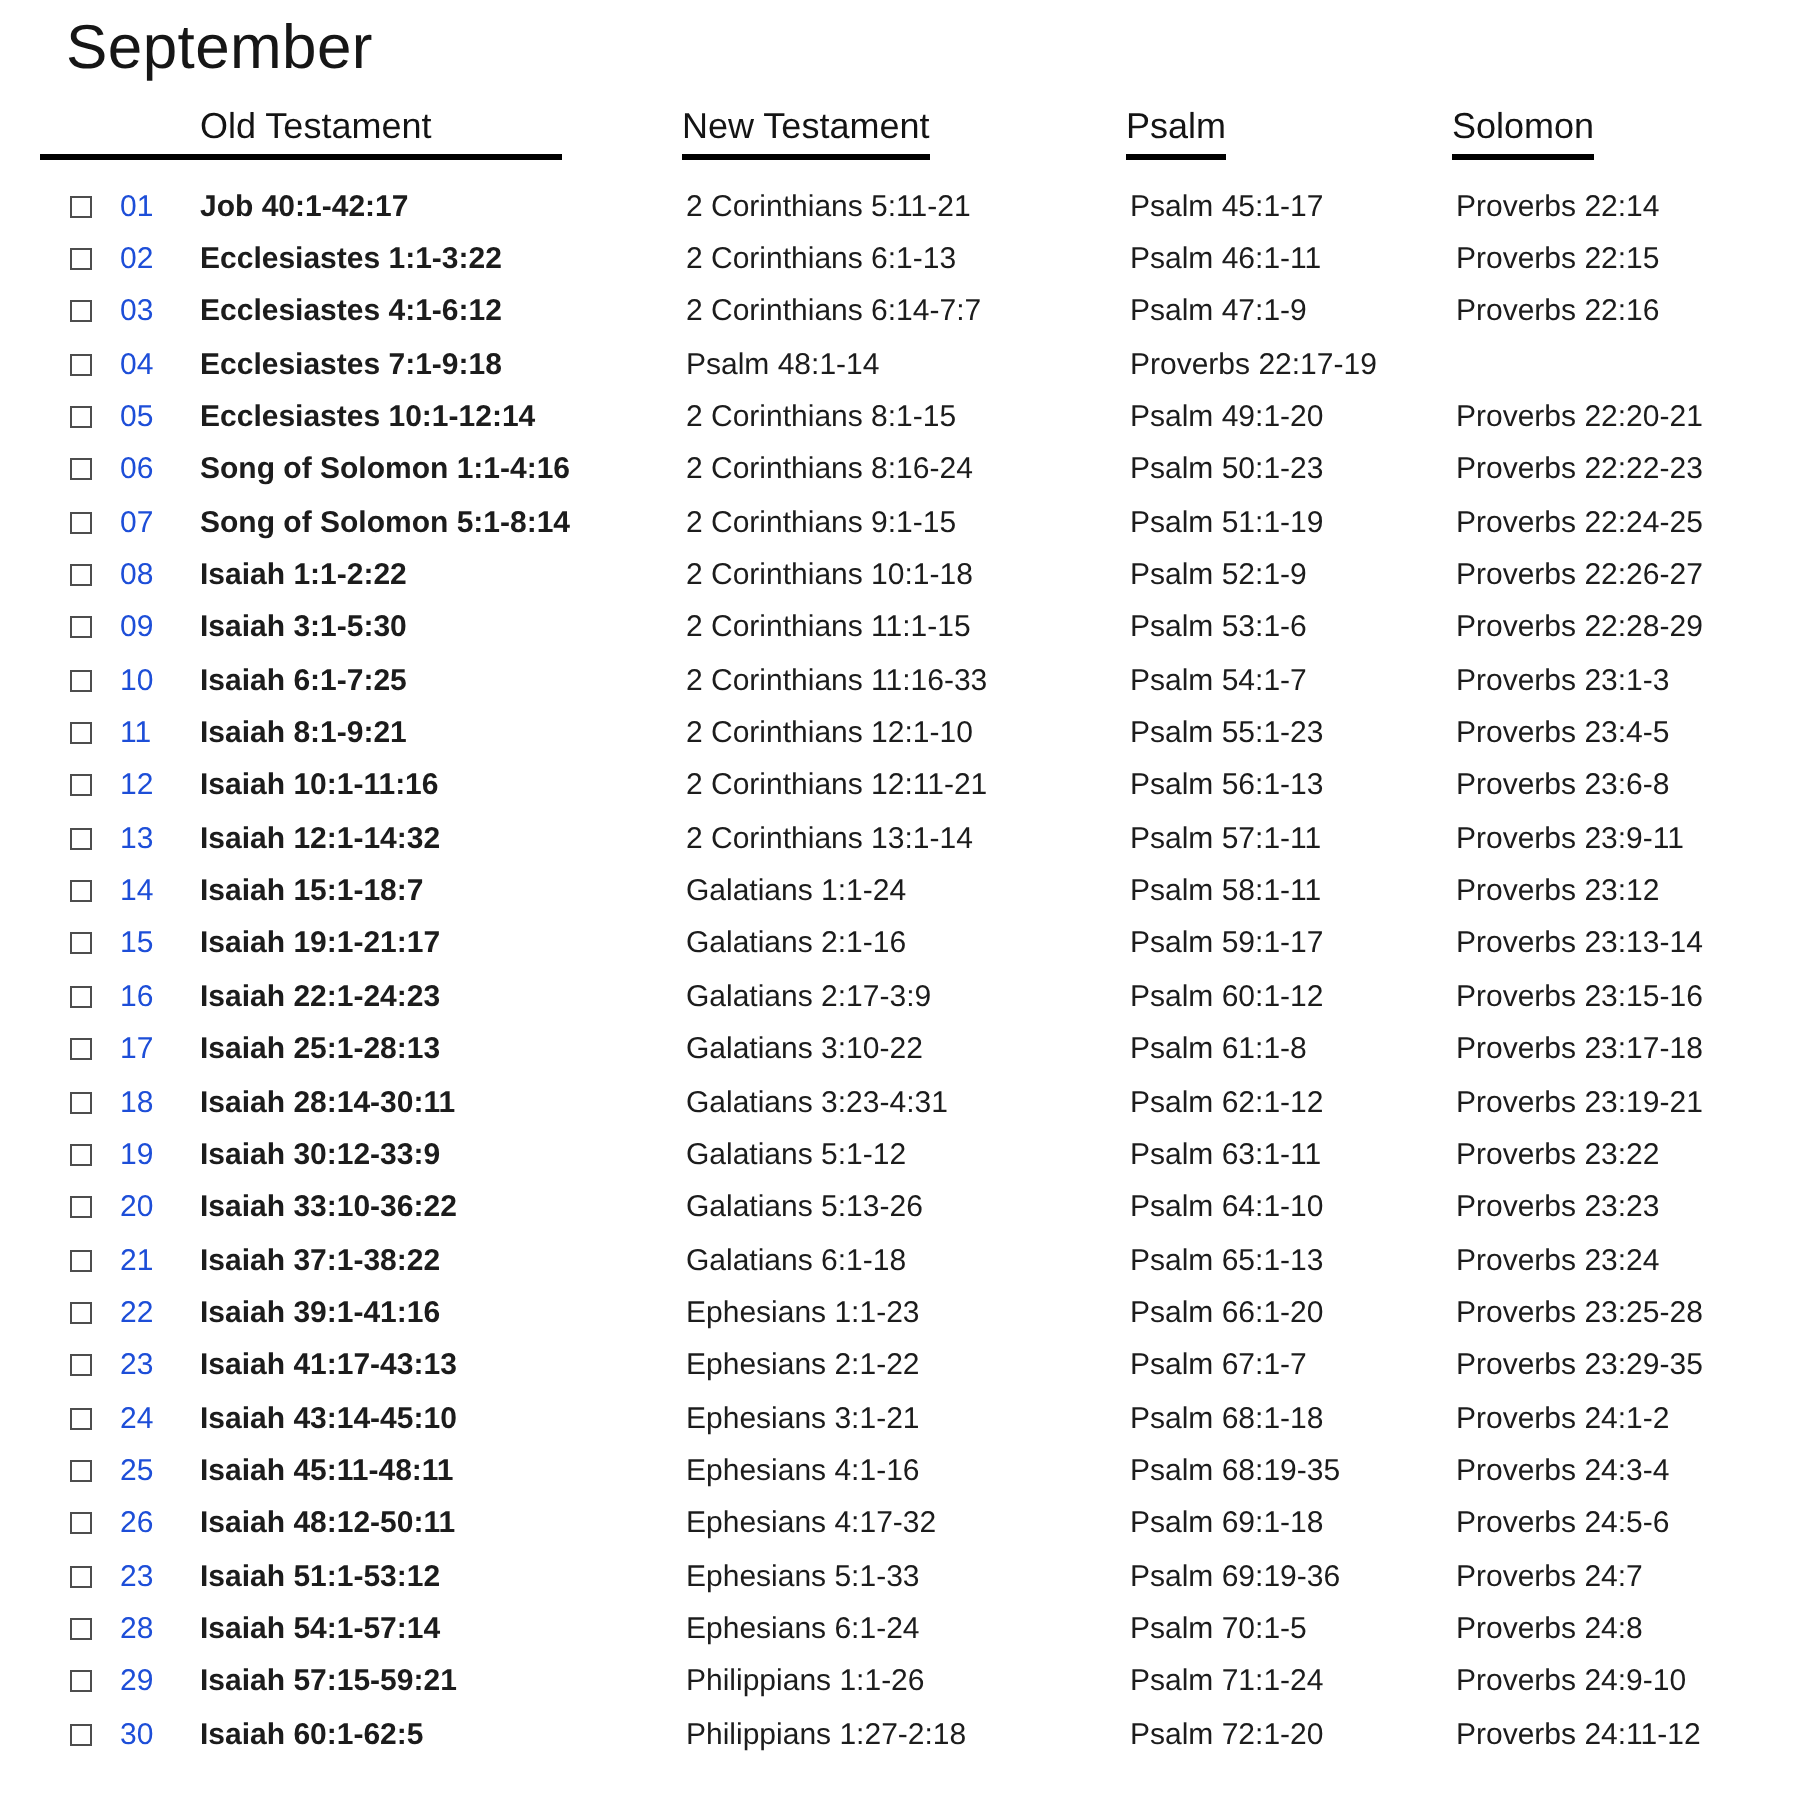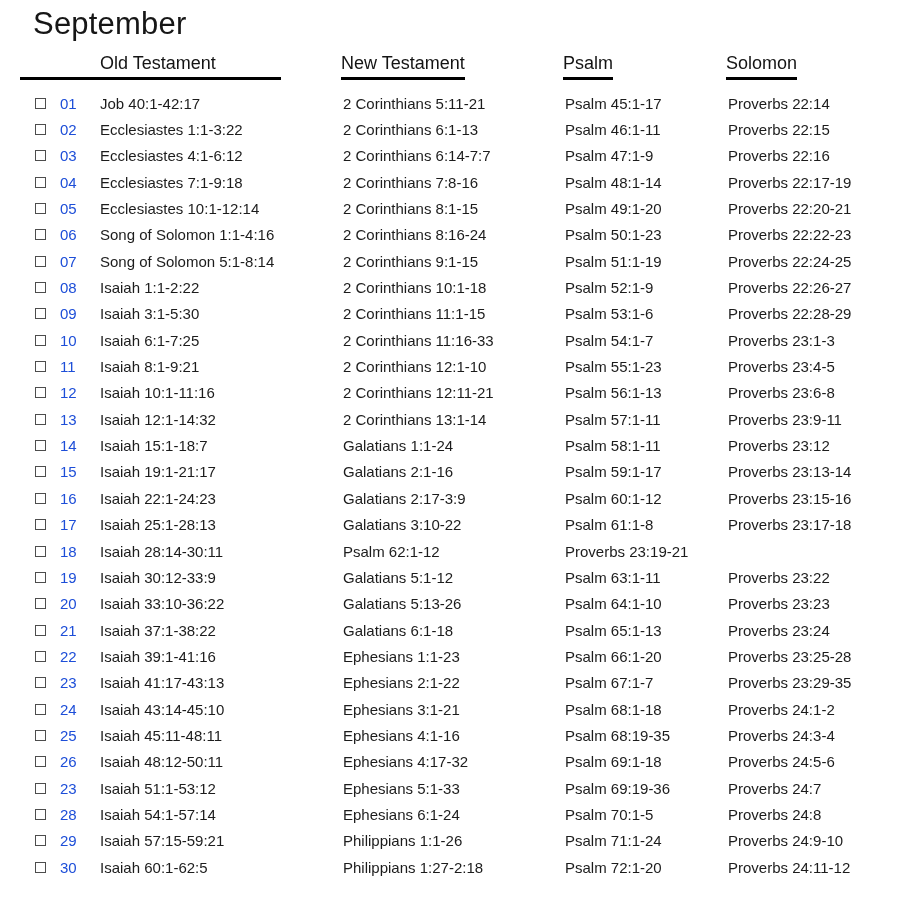--- a/index.html
+++ b/index.html
@@ -58,21 +58,21 @@
     font-size: 15px;
   }
   .cell-check { padding-left: 15px; display: flex; align-items: center; }
   .checkbox {
     width: 11px; height: 11px;
     border: 1.5px solid #4d4d4d;
     background: #ffffff;
     display: inline-block;
   }
   .cell-day { padding-left: 2px; color: #1d4ed8; }
-  .cell-ot { padding-left: 4px; }
+  .cell-ot { padding-left: 4px; font-weight: bold; }
   .cell-nt, .cell-psalm, .cell-prov { padding-left: 2px; }
   .cell-ot, .cell-nt, .cell-psalm, .cell-prov {
     white-space: nowrap; overflow: hidden; color: #1c1c1c;
   }
 </style>
 </head>
 <body>
 
 <div class="page">
 
@@ -128,21 +128,20 @@
     <div class="cell-psalm">Psalm 47:1-9</div>
     <div class="cell-prov">Proverbs 22:16</div>
   </div>
 
   <div class="body-row">
     <div class="cell-check">
       <span class="checkbox"></span>
     </div>
     <div class="cell-day">04</div>
     <div class="cell-ot">Ecclesiastes 7:1-9:18</div>
-    <div class="cell-nt">2 Corinthians 7:8-16</div>
     <div class="cell-psalm">Psalm 48:1-14</div>
     <div class="cell-prov">Proverbs 22:17-19</div>
   </div>
 
   <div class="body-row">
     <div class="cell-check">
       <span class="checkbox"></span>
     </div>
     <div class="cell-day">05</div>
     <div class="cell-ot">Ecclesiastes 10:1-12:14</div>
@@ -282,20 +281,21 @@
     <div class="cell-psalm">Psalm 61:1-8</div>
     <div class="cell-prov">Proverbs 23:17-18</div>
   </div>
 
   <div class="body-row">
     <div class="cell-check">
       <span class="checkbox"></span>
     </div>
     <div class="cell-day">18</div>
     <div class="cell-ot">Isaiah 28:14-30:11</div>
+    <div class="cell-nt">Galatians 3:23-4:31</div>
     <div class="cell-psalm">Psalm 62:1-12</div>
     <div class="cell-prov">Proverbs 23:19-21</div>
   </div>
 
   <div class="body-row">
     <div class="cell-check">
       <span class="checkbox"></span>
     </div>
     <div class="cell-day">19</div>
     <div class="cell-ot">Isaiah 30:12-33:9</div>

